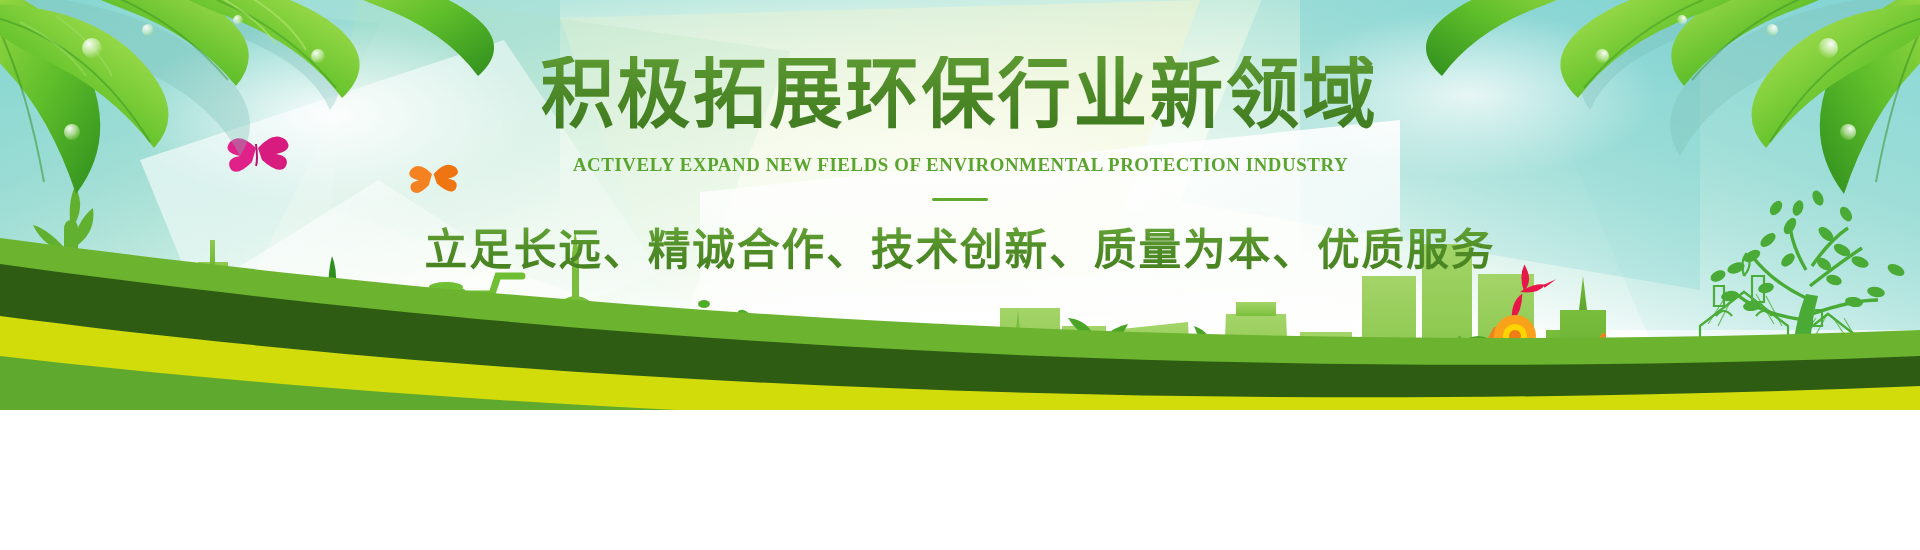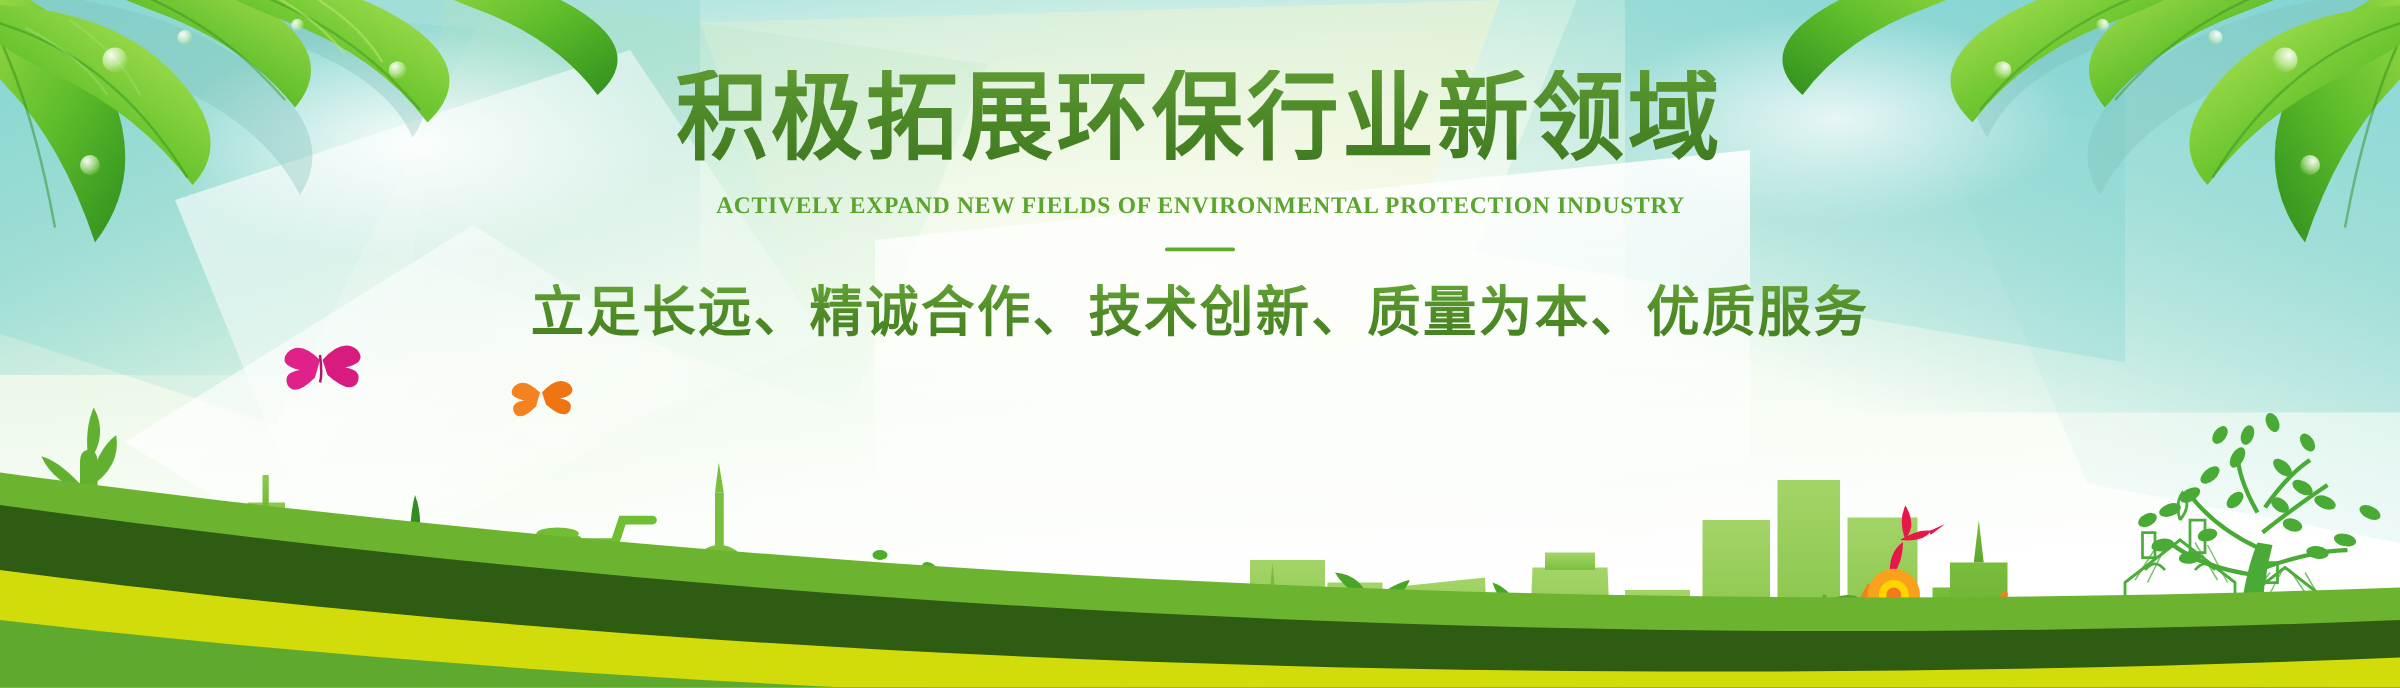--- a/index.html
+++ b/index.html
@@ -3,23 +3,23 @@
 <meta charset="utf-8">
 <title>Environmental Protection Banner</title>
 <style>
   * { margin:0; padding:0; box-sizing:border-box; }
   html,body { background:#ffffff; }
   body { font-family:"Liberation Sans", sans-serif; }
 
   .banner {
     position:relative;
     width:1920px;
-    height:550px;
+    height:410px;
     overflow:hidden;
-    background:#000000;
+    background:#4c1d95;
   }
 
   
   .bg-base{
     position:absolute; inset:0;
     background:
       radial-gradient(ellipse 70% 60% at 50% 95%, #ffffff 0%, rgba(255,255,255,0) 62%),
       radial-gradient(ellipse 55% 70% at 50% 40%, #fbfffc 0%, rgba(251,255,252,0) 70%),
       linear-gradient(177deg,#a9e2e0 0%, #bfe9dd 10%, #d8f0da 26%, #eaf7e6 44%, #f6fcf3 62%, #ffffff 82%, #ffffff 100%);
   }

